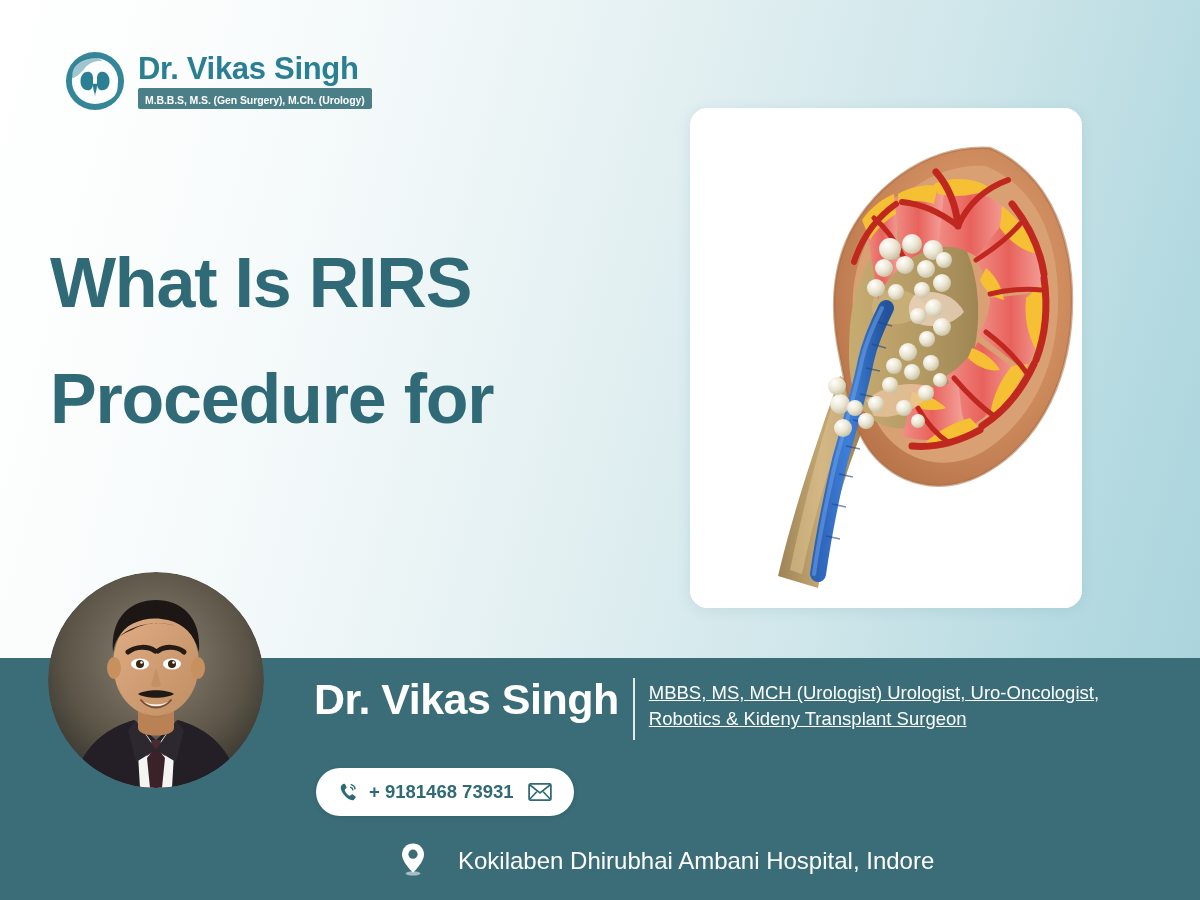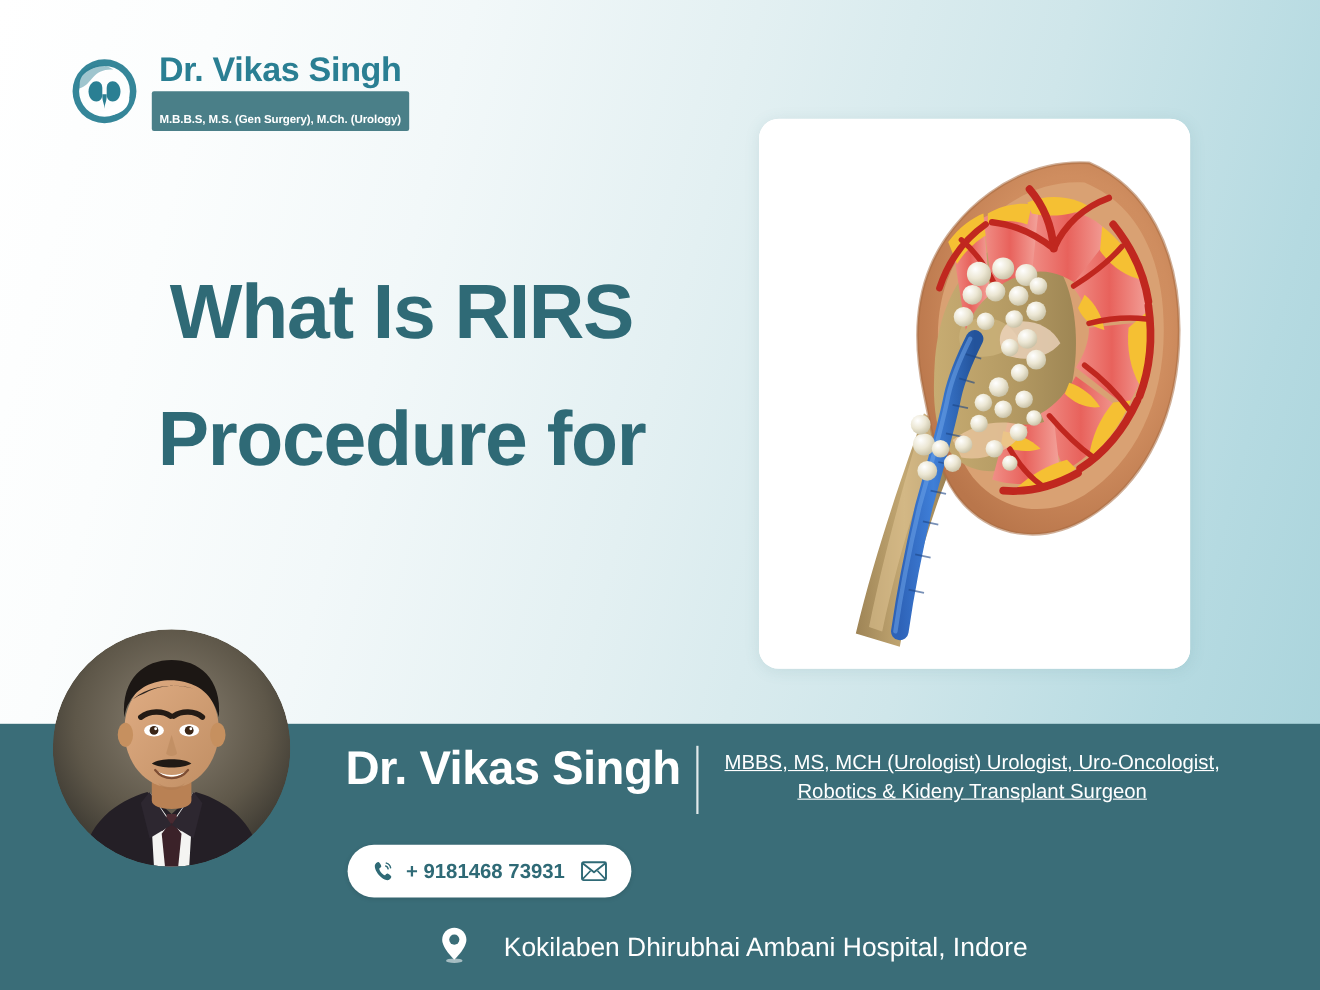--- a/index.html
+++ b/index.html
@@ -7,38 +7,37 @@
     width:1200px; height:900px; overflow:hidden;
     font-family:"Liberation Sans", sans-serif;
     background:#ffffff;
   }
   .banner {
     position:relative; width:1200px; height:900px;
     background: linear-gradient(105deg,
        #ffffff 0%, #fbfdfd 14%, #f2f8f9 30%,
        #e3f0f2 48%, #cfe6ea 68%, #b5dae1 86%, #a6d2da 100%);
     overflow:hidden;
-    text-align:center;
   }
 
   
   .logo-block {
     position:absolute; left:62px; top:48px;
     display:flex; align-items:center; gap:10px;
   }
   .logo-mark { width:66px; height:66px; flex:none; }
   .logo-text-wrap { display:flex; flex-direction:column; gap:4px; }
   .logo-name {
     font-size:31px; font-weight:bold; color:#2a7f93;
     letter-spacing:-0.3px; line-height:1; white-space:nowrap;
   }
   .logo-cred {
     background:#4a7f88; color:#ffffff;
     font-size:10.5px; font-weight:bold; letter-spacing:-0.1px;
-    padding:21px 7px 3px 7px; border-radius:2px;
+    padding:7px 7px 3px 7px; border-radius:2px;
     white-space:nowrap; line-height:1.1;
   }
 
   
   .headline {
     position:absolute; left:50px; top:208px; width:630px;
     font-size:70px; font-weight:bold; line-height:1.14;
     color:#2f6a76; letter-spacing:-1.2px;
   }
   .headline .ln { display:block;margin-top:36px; }

